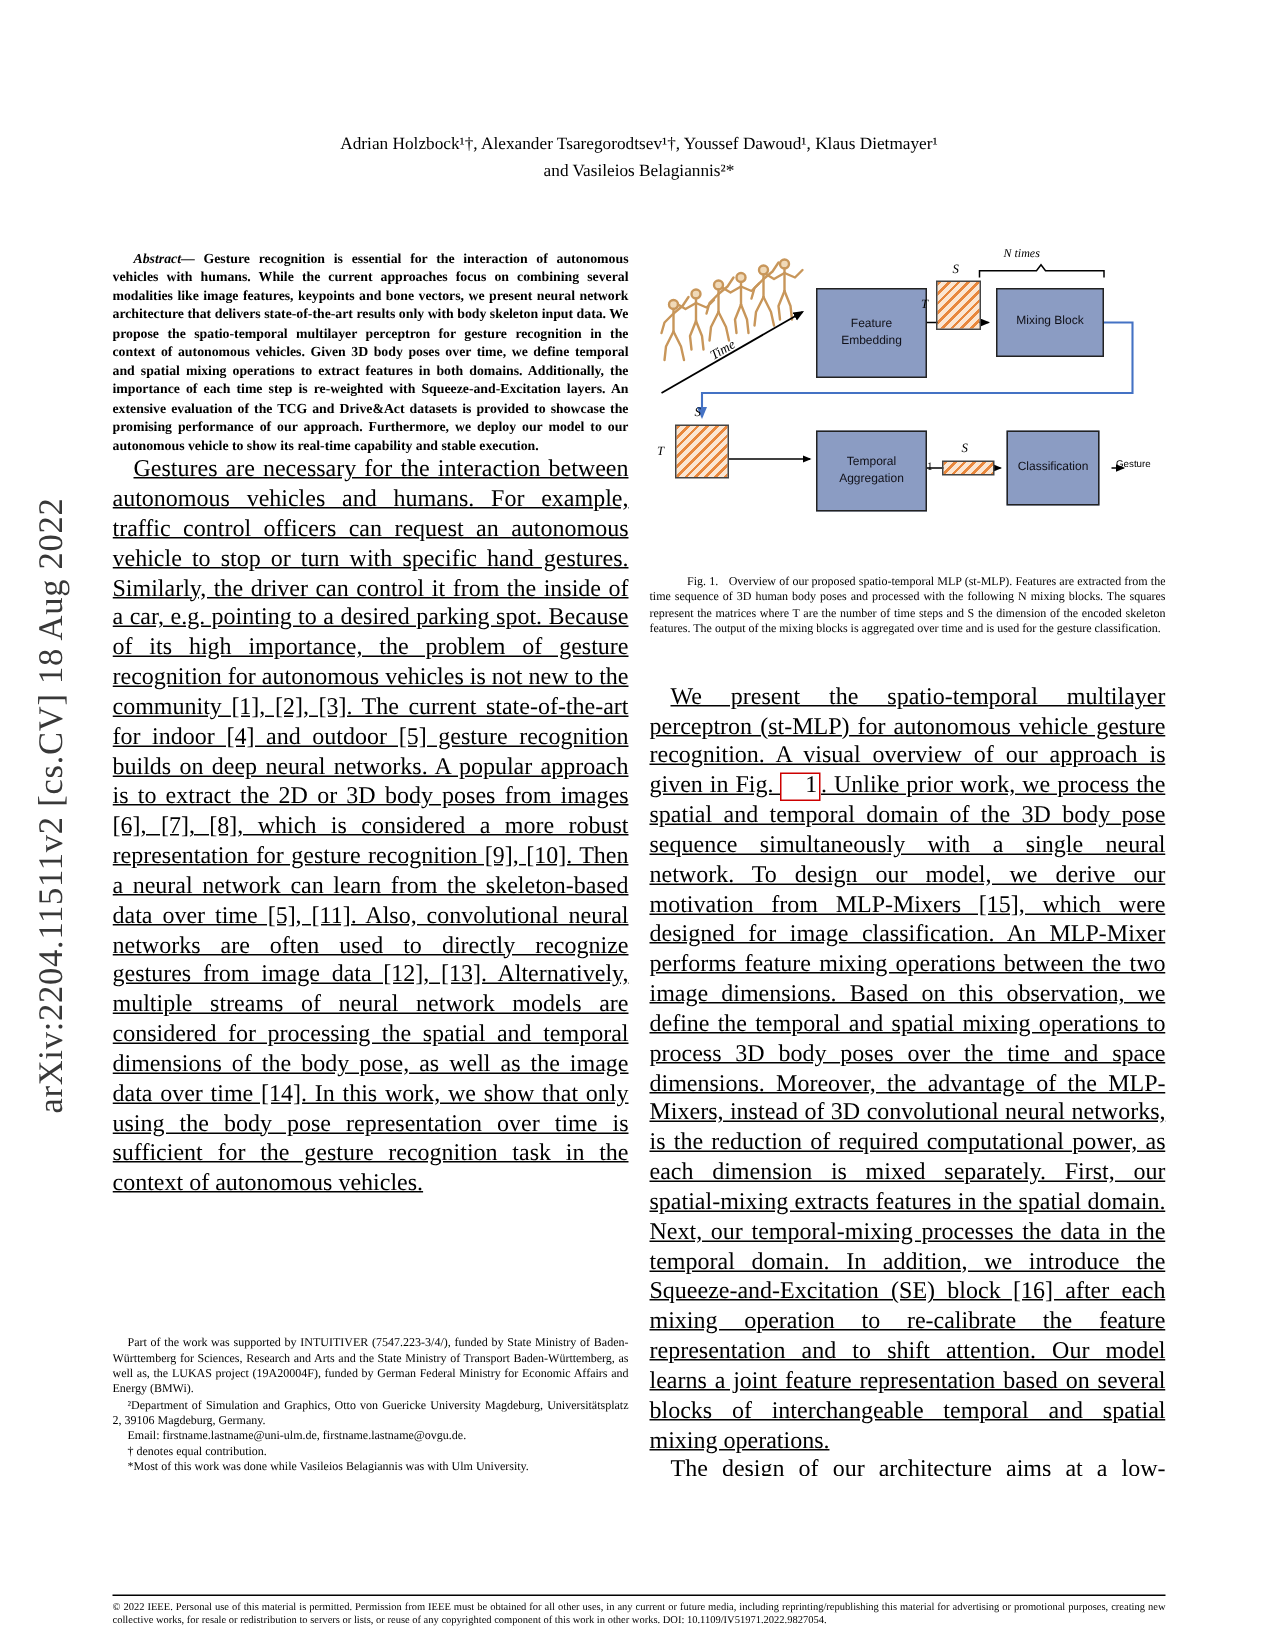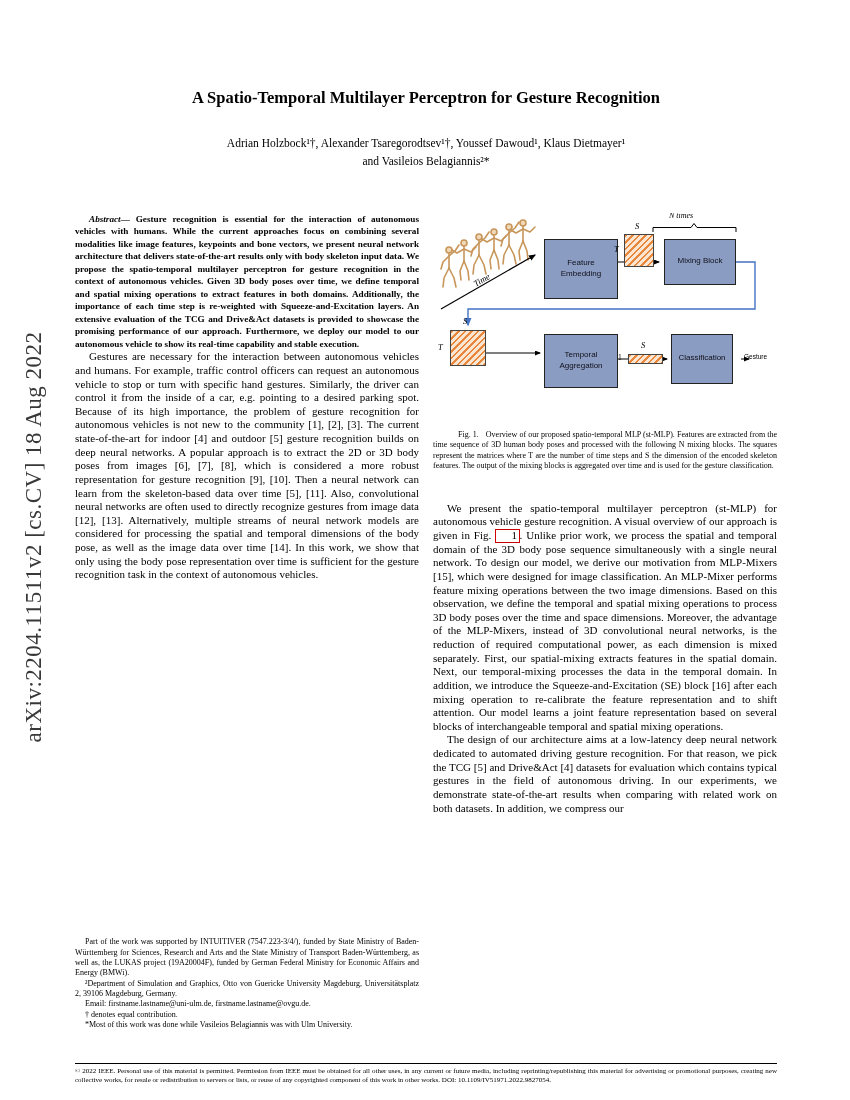--- a/index.html
+++ b/index.html
@@ -15,21 +15,21 @@
   .content{ position:absolute; left:75px; top:88px; width:702px; }
   .title{ font-size:16.5px; font-weight:bold; text-align:center; margin-bottom:27px; }
   .authors{ text-align:center; font-size:11.5px; line-height:1.55; }
 
   .columns{ display:flex; gap:14px; margin-top:42px; height:818px; overflow:hidden; }
   .col{ width:344px; display:flex; flex-direction:column; }
 
   .abstract{ font-size:9.2px; font-weight:bold; text-align:justify; line-height:1.36; text-indent:14px; }
   .abstract-label{ font-style:italic; }
   .section-heading{ font-size:10.5px; font-weight:normal; text-align:center; font-variant:small-caps; margin:15px 0 9px; letter-spacing:.4px; }
-  .body-par{ font-size:11px; line-height:1.24; text-align:justify; }
+  .body-par{ font-size:16px; line-height:1.24; text-align:justify;text-decoration:underline; }
   .indent{ text-indent:14px; }
 
   .footnotes{ margin-top:auto; font-size:8px; line-height:1.3; text-align:justify; }
   .footnotes p{ text-indent:10px; }
 
   .figref{ display:inline-block; border:1px solid #cc0000; padding:0 1.5px; line-height:1.05; color:#000; text-decoration:none; cursor:pointer; }
 
   .figure{ position:relative; width:336px; height:205px; flex:none; }
   .figure svg{ position:absolute; left:0; top:0; }
   .fbox{ position:absolute; background:var(--box-fill,#8b9cc3); border:1px solid #222;
@@ -57,21 +57,20 @@
 </style>
 </head>
 <body>
 
 <div class="page">
 
   <div class="arxiv-strip">arXiv:2204.11511v2  [cs.CV]  18 Aug 2022</div>
 
   <div class="content">
 
-    <h1 class="title">A Spatio-Temporal Multilayer Perceptron for Gesture Recognition</h1>
     <div class="authors">Adrian Holzbock¹†, Alexander Tsaregorodtsev¹†, Youssef Dawoud¹, Klaus Dietmayer¹</div>
     <div class="authors">and Vasileios Belagiannis²*</div>
 
     <div class="columns">
 
       <div class="col">
         <p class="abstract">
           <span class="abstract-label">Abstract—</span>
           <span>Gesture recognition is essential for the interaction of autonomous vehicles with humans. While the current approaches focus on combining several modalities like image features, keypoints and bone vectors, we present neural network architecture that delivers state-of-the-art results only with body skeleton input data. We propose the spatio-temporal multilayer perceptron for gesture recognition in the context of autonomous vehicles. Given 3D body poses over time, we define temporal and spatial mixing operations to extract features in both domains. Additionally, the importance of each time step is re-weighted with Squeeze-and-Excitation layers. An extensive evaluation of the TCG and Drive&amp;Act datasets is provided to showcase the promising performance of our approach. Furthermore, we deploy our model to our autonomous vehicle to show its real-time capability and stable execution.</span>
         </p>

